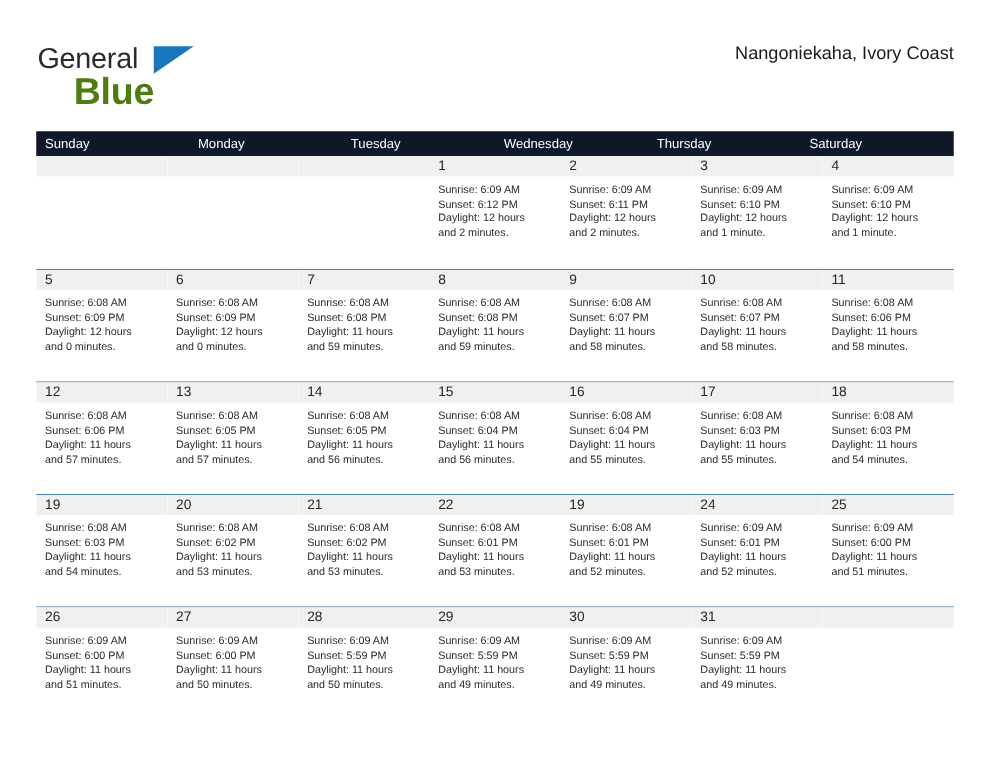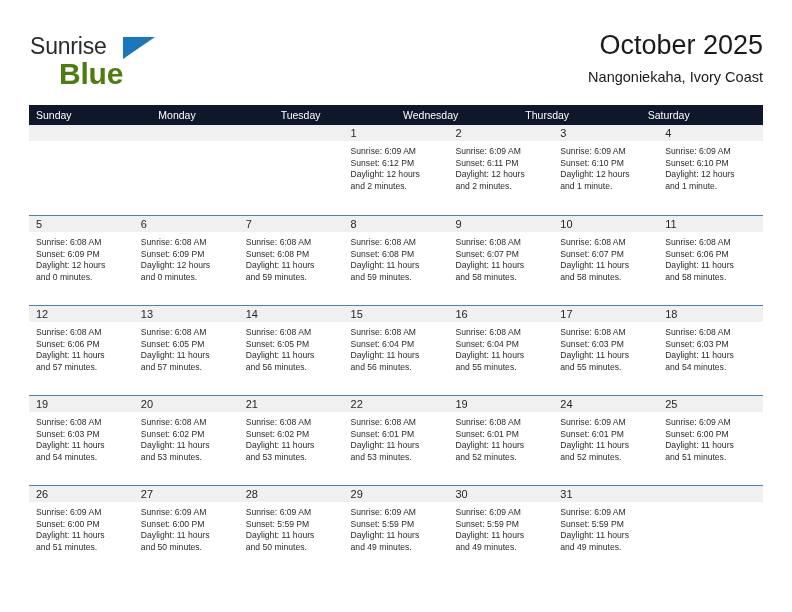--- a/index.html
+++ b/index.html
@@ -129,26 +129,25 @@
     white-space: nowrap;
   }
 </style>
 </head>
 <body>
 
 <div class="page">
 
   <div class="header">
     <div class="logo">
-      <span class="logo-general">Sunrise</span>
+      <span class="logo-general">General</span>
       <span class="logo-tri"></span>
       <span class="logo-blue">Blue</span>
     </div>
     <div class="title-block">
-      <div class="cal-title">October 2025</div>
       <div class="cal-subtitle">Nangoniekaha, Ivory Coast</div>
     </div>
   </div>
 
   <div class="calendar">
     <div class="weekhead">
       <div class="wd">Sunday</div>
       <div class="wd">Monday</div>
       <div class="wd">Tuesday</div>
       <div class="wd">Wednesday</div>

